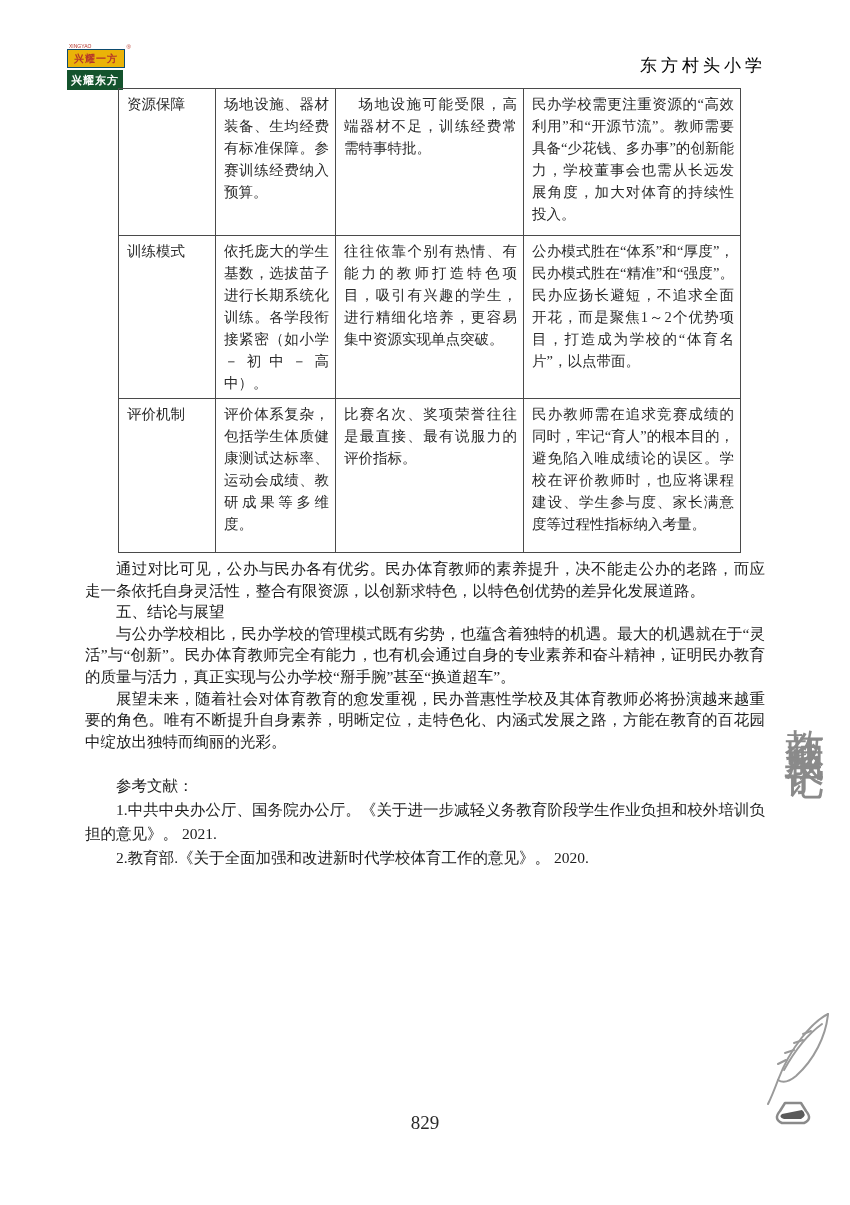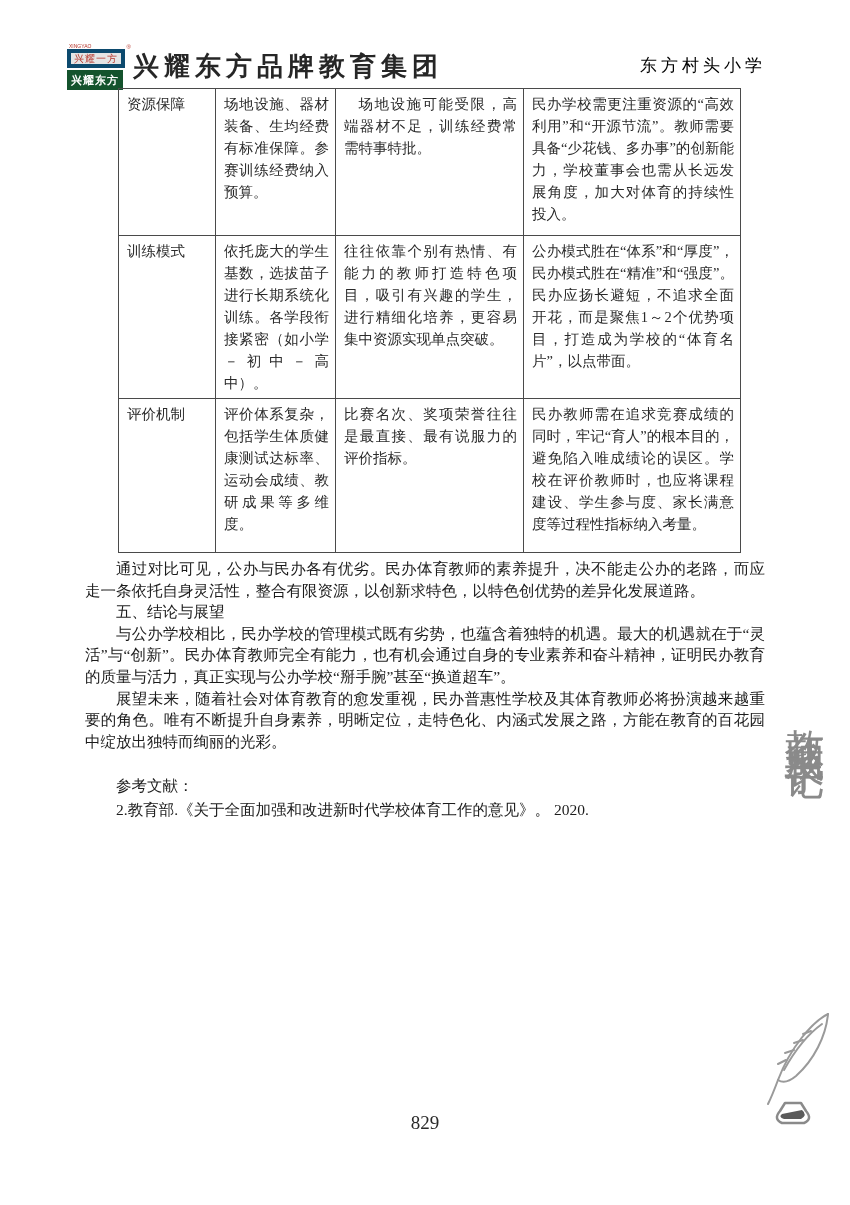--- a/index.html
+++ b/index.html
@@ -11,23 +11,23 @@
     color:#1c1c1c;
   }
   
   .logo {
     position:absolute; left:67px; top:47px; width:60px; height:46px;
     font-family:"Liberation Sans","DejaVu Sans",sans-serif;
   }
   .logo .logo-reg { position:absolute; right:-4px; top:-3px; font-size:6px; color:#b5342a; }
   .logo .logo-top {
     position:absolute; left:0; top:2px; width:58px; height:19px;
-    border:4px solid #0c4a6e; color:#b5342a; font-size:10px; font-weight:normal;
+    border:1px solid #0c4a6e; color:#b5342a; font-size:10px; font-weight:bold;
     display:flex; align-items:center; justify-content:center; letter-spacing:1px;
-    background:#e5e5e5;
+    background:#eab308;
   }
   .logo .logo-small { position:absolute; left:2px; top:-4px; font-size:5px; color:#b5342a; letter-spacing:0; }
   .logo .logo-bottom {
     position:absolute; left:0; top:23px; width:56px; height:20px;
     background:#14532d; color:#ffffff; font-size:11px; font-weight:bold;
     display:flex; align-items:center; justify-content:center; letter-spacing:1px;
   }
   .brand-title {
     position:absolute; left:133px; top:49px;
     font-size:26px; font-weight:700; letter-spacing:5px; color:#262626;
@@ -72,21 +72,20 @@
 <body>
 
 <div class="page">
 
   <div class="logo">
     <span class="logo-small">XINGYAO</span>
     <span class="logo-reg">®</span>
     <div class="logo-top">兴耀一方</div>
     <div class="logo-bottom">兴耀东方</div>
   </div>
-  <div class="brand-title">兴耀东方品牌教育集团</div>
   <div class="school-name">东方村头小学</div>
 
   <div class="main">
 
     <table class="cmp">
       <colgroup>
           <col style="width:97px">
           <col style="width:120px">
           <col style="width:188px">
           <col style="width:217px">
@@ -115,20 +114,21 @@
 
     <div class="bodytext">
       <p>通过对比可见，公办与民办各有优劣。民办体育教师的素养提升，决不能走公办的老路，而应走一条依托自身灵活性，整合有限资源，以创新求特色，以特色创优势的差异化发展道路。</p>
       <p>五、结论与展望</p>
       <p>与公办学校相比，民办学校的管理模式既有劣势，也蕴含着独特的机遇。最大的机遇就在于“灵活”与“创新”。民办体育教师完全有能力，也有机会通过自身的专业素养和奋斗精神，证明民办教育的质量与活力，真正实现与公办学校“掰手腕”甚至“换道超车”。</p>
       <p>展望未来，随着社会对体育教育的愈发重视，民办普惠性学校及其体育教师必将扮演越来越重要的角色。唯有不断提升自身素养，明晰定位，走特色化、内涵式发展之路，方能在教育的百花园中绽放出独特而绚丽的光彩。</p>
     </div>
 
     <div class="refs">
       <p>参考文献：</p>
+      <p>1.中共中央办公厅、国务院办公厅。《关于进一步减轻义务教育阶段学生作业负担和校外培训负担的意见》。 2021.</p>
       <p>2.教育部.《关于全面加强和改进新时代学校体育工作的意见》。 2020.</p>
     </div>
 
   </div>
 
   <div class="calligraphy">教师成长手记</div>
 
   <svg class="quill" viewBox="0 0 100 125" xmlns="http://www.w3.org/2000/svg">
     <g fill="none" stroke="#9a9a9a" stroke-width="2" stroke-linecap="round">
       <path d="M86 6 C 70 14, 48 40, 36 72 C 33 80, 30 88, 26 96"></path>

